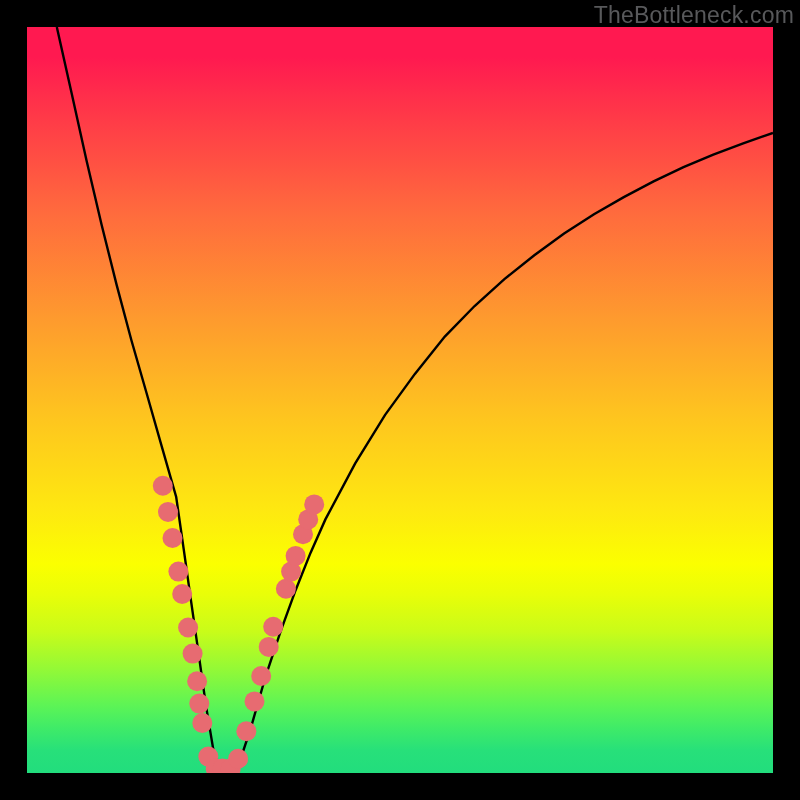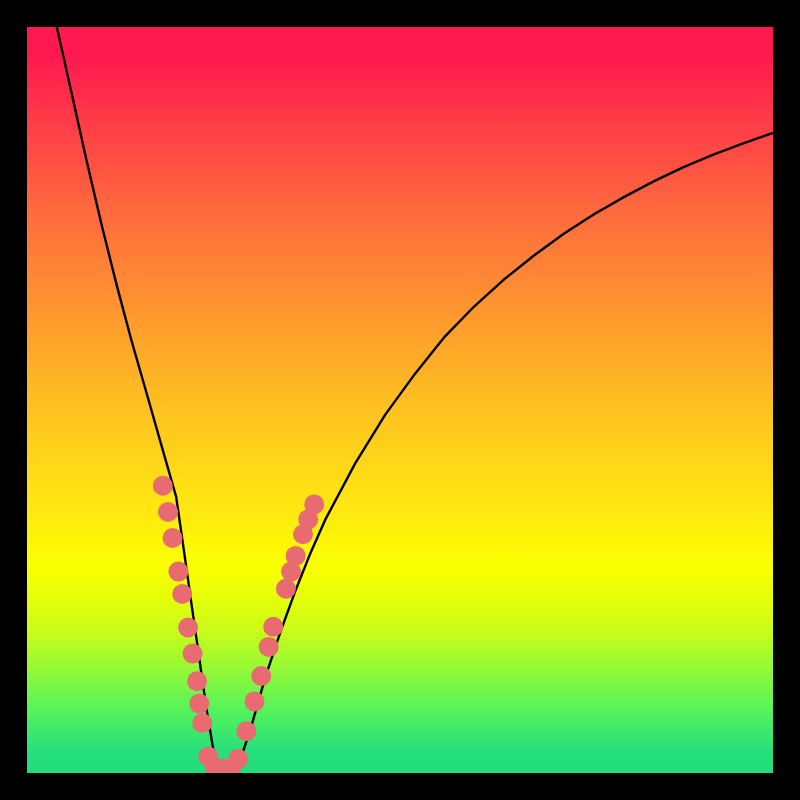--- a/index.html
+++ b/index.html
@@ -86,13 +86,14 @@
           <circle cx="246.2" cy="599.8" r="10" fill="#e76b71"></circle>
           <circle cx="258.9" cy="561.7" r="10" fill="#e76b71"></circle>
           <circle cx="264.1" cy="544.6" r="10" fill="#e76b71"></circle>
           <circle cx="268.6" cy="528.9" r="10" fill="#e76b71"></circle>
           <circle cx="276.0" cy="507.3" r="10" fill="#e76b71"></circle>
           <circle cx="281.2" cy="492.4" r="10" fill="#e76b71"></circle>
           <circle cx="287.2" cy="477.4" r="10" fill="#e76b71"></circle>
         </g>
     </svg>
   </div>
+  <div class="watermark">TheBottleneck.com</div>
 </div>
 
 </body></html>

